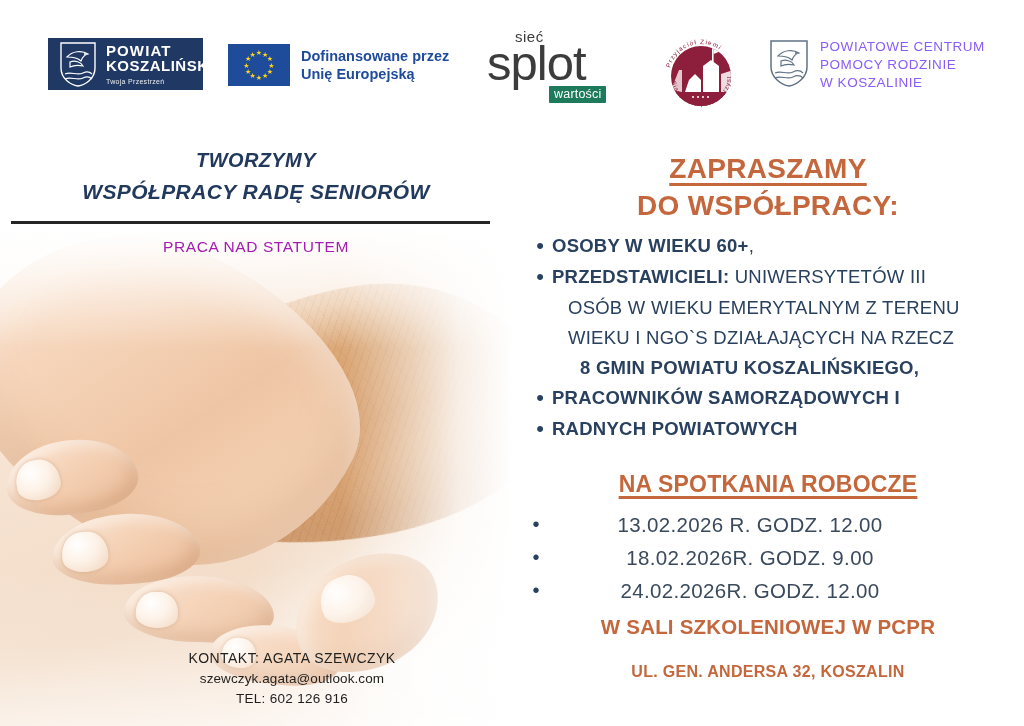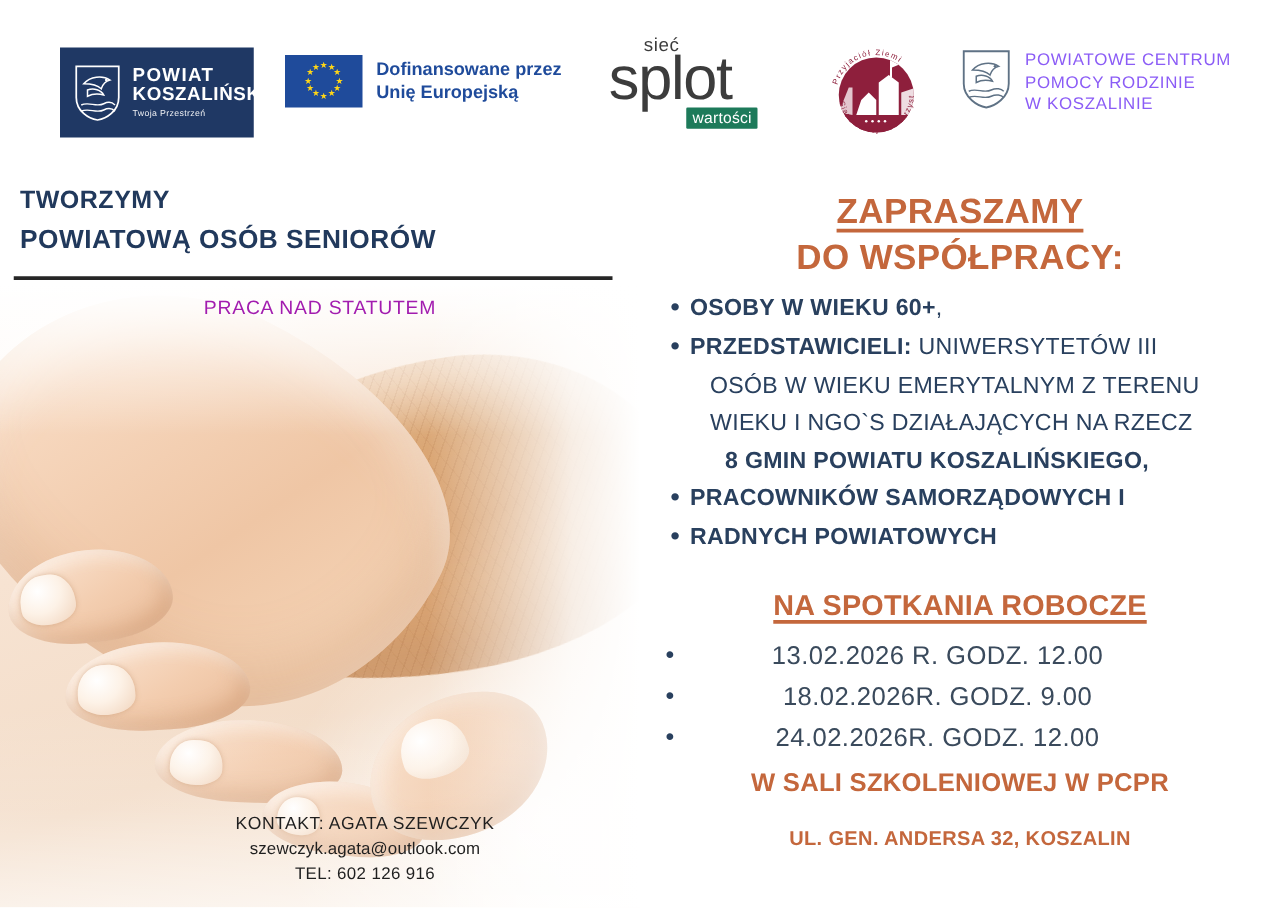--- a/index.html
+++ b/index.html
@@ -21,21 +21,21 @@
   
   .logo-bar {
     position: absolute;
     left: 0; top: 0;
     width: 1024px;
     height: 128px;
   }
   .logo-powiat {
     position: absolute;
     left: 48px; top: 38px;
-    width: 155px; height: 72px;
+    width: 155px; height: 52px;
     background: #1f3864;
     display: flex;
     align-items: center;
     padding-left: 10px;
     box-sizing: border-box;
   }
   .crest-svg { display:block; }
   .logo-powiat-text {
     margin-left: 8px;
     color: #ffffff;
@@ -128,28 +128,30 @@
   }
 
   
   .left-col {
     position: absolute;
     left: 0; top: 128px;
     width: 512px; height: 598px;
   }
   .headline {
     position: absolute;
-    left: 16px; top: 17px;
-    width: 512px;
+    left: 0; top: 17px;
+    width: 512px;
+    text-align: center;
     color: #21395c;
     font-weight: bold;
     font-size: 20px;
     line-height: 1.55;
     letter-spacing: .4px;
     z-index: 4;
+    font-style: italic;
   }
   .hl-line2 { font-size: 21px; }
   .hrule {
     position: absolute;
     left: 11px; top: 93px;
     width: 479px;
     height: 3px;
     background: #262626;
     z-index: 4;
   }
@@ -514,21 +516,21 @@
       <div class="nail n4"></div>
       <div class="thumb"></div>
       <div class="thumbnail-n"></div>
       <div class="photo-fade-t"></div>
       <div class="photo-fade-r"></div>
       <div class="photo-fade-b"></div>
     </div>
 
     <div class="headline">
       <div>TWORZYMY</div>
-      <div class="hl-line2">POWIATOWĄ OSÓB  SENIORÓW</div>
+      <div class="hl-line2">WSPÓŁPRACY RADĘ  SENIORÓW</div>
     </div>
 
     <div class="hrule"></div>
 
     <div class="praca">PRACA NAD STATUTEM</div>
 
     <div class="contact">
       <div class="c-l1">KONTAKT: AGATA SZEWCZYK</div>
       <div class="c-l2">szewczyk.agata@outlook.com</div>
       <div class="c-l3">TEL: 602 126 916</div>

